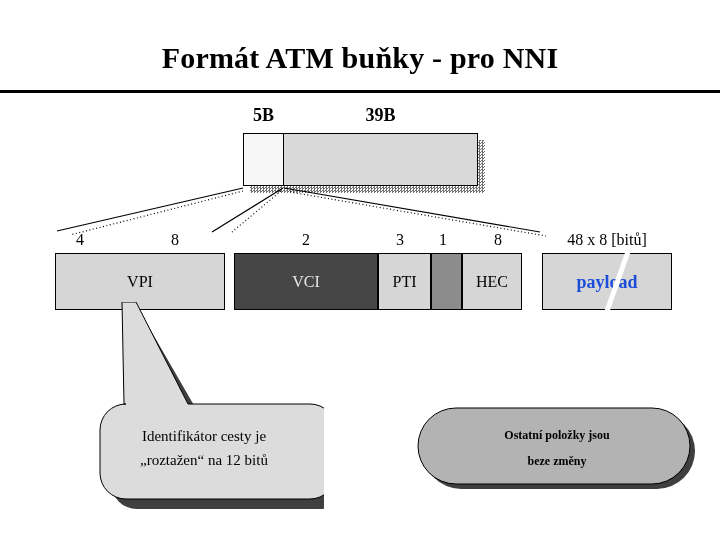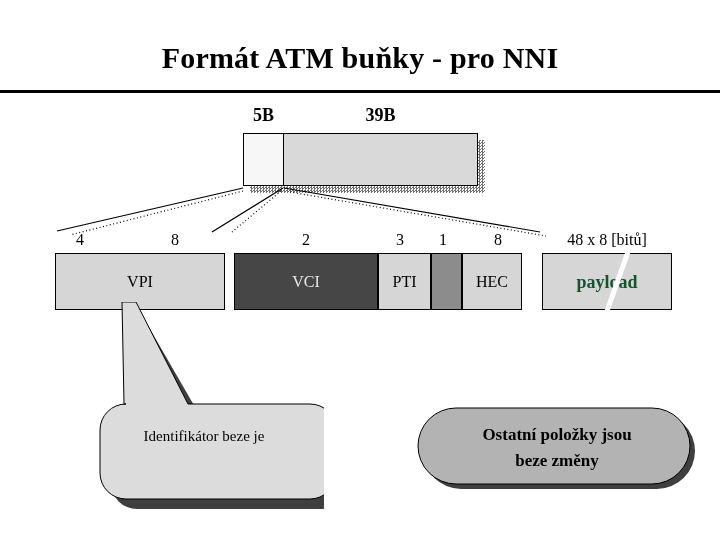--- a/index.html
+++ b/index.html
@@ -109,21 +109,21 @@
     display: flex;
     align-items: center;
     justify-content: center;
     font-size: 16px;
     line-height: 20px;
     white-space: nowrap;
   }
   .fill-light   { background: #d6d6d6; color: #000000; }
   .fill-dark    { background: #464646; color: #e8e8e8; }
   .fill-mid     { background: #8c8c8c; color: #000000; }
-  .fill-pay     { background: #d6d6d6; color: #14532d; font-weight: bold; font-size: 18px; }
+  .fill-pay     { background: #d6d6d6; color: #1d4ed8; font-weight: bold; font-size: 18px; }
 
   
   .payload-slash {
     position: absolute;
     left: 598px;
     top: 228px;
     width: 40px;
     height: 72px;
     pointer-events: none;
   }
@@ -154,21 +154,21 @@
     top: 388px;
     width: 286px;
     height: 92px;
   }
   .callout-right .txt {
     position: absolute;
     left: 14px;
     top: 18px;
     width: 258px;
     text-align: center;
-    font-size: 17px;
+    font-size: 12px;
     font-weight: bold;
     line-height: 26px;
     color: #000000;
   }
 </style>
 </head>
 <body>
 
 <div id="slide">
 
@@ -234,21 +234,22 @@
                a26,26 0 0 1 -26,-26 L22,133
                a26,26 0 0 1 26,-26 L44,107 Z" fill="#3f3f3f" transform="translate(5,5)"></path>
 
       <path d="M38,0 L52,0 L104,102 L226,102
                a26,26 0 0 1 26,26 L252,171
                a26,26 0 0 1 -26,26 L42,197
                a26,26 0 0 1 -26,-26 L16,128
                a26,26 0 0 1 26,-26 L40,102 Z" fill="#dcdcdc" stroke="#000000" stroke-width="1"></path>
     </svg>
     <div class="txt">
-      <div>Identifikátor beze je</div>
+      <div>Identifikátor cesty je</div>
+      <div>„roztažen“ na 12 bitů</div>
     </div>
   </div>
 
   <div class="callout-right">
     <svg viewBox="0 0 286 92" width="286" height="92">
       <rect x="9" y="9" width="272" height="76" rx="38" ry="38" fill="#3f3f3f"></rect>
       <rect x="4" y="4" width="272" height="76" rx="38" ry="38" fill="#b3b3b3" stroke="#000000" stroke-width="1"></rect>
     </svg>
     <div class="txt">
       <div>Ostatní položky jsou</div>

